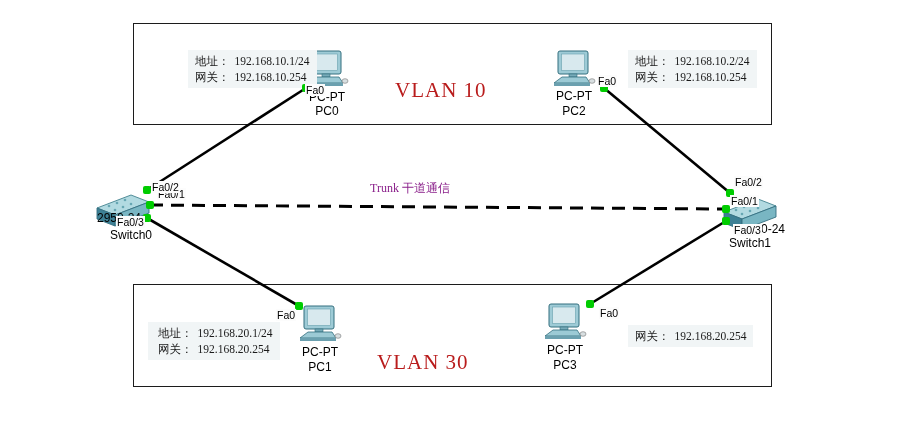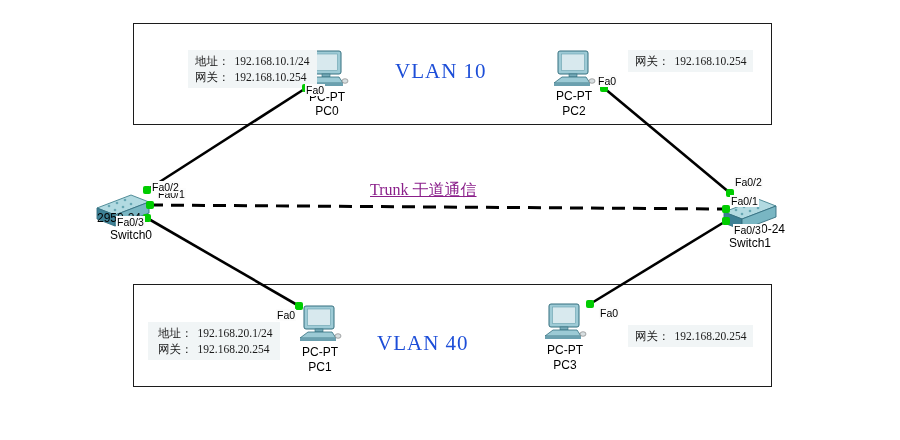--- a/index.html
+++ b/index.html
@@ -13,23 +13,23 @@
   .centered{text-align:center;}
   .plabel{position:absolute;font-size:10.5px;color:#000;background:#fcfcfc;padding:0 1px;
           z-index:4;white-space:nowrap;line-height:12px;}
   .plabel.behind{z-index:2;}
   .model{position:absolute;font-size:12px;color:#000;z-index:2;white-space:nowrap;}
   .addr{position:absolute;background:#f1f5f6;padding:3px 7px;z-index:2;
         font-family:"Liberation Serif","DejaVu Serif",serif;font-size:11.5px;color:#1a1a1a;
         line-height:16px;white-space:nowrap;}
   .addr .pfx{margin-right:5px;}
   .vlan-label{position:absolute;font-family:"Liberation Serif","DejaVu Serif",serif;
-        font-size:21px;color:#1d4ed8;letter-spacing:1px;z-index:2;white-space:nowrap;}
+        font-size:21px;color:#b91c1c;letter-spacing:1px;z-index:2;white-space:nowrap;margin-top:19px;}
   .trunk-label{position:absolute;font-family:"Liberation Serif","DejaVu Serif",serif;
-        font-size:16px;color:#8a1f8a;z-index:2;white-space:nowrap;text-decoration:underline;}
+        font-size:12px;color:#8a1f8a;z-index:2;white-space:nowrap;}
   .wm{position:absolute;font-size:30px;font-weight:bold;color:#8e1414;z-index:5;
       letter-spacing:0px;white-space:nowrap;}
 </style>
 </head>
 <body>
 
 <div class="canvas">
 
   <div class="vbox" style="left:133px;top:23px;width:637px;height:100px;"></div>
   <div class="vbox" style="left:133px;top:284px;width:637px;height:101px;"></div>
@@ -67,20 +67,21 @@
       <rect x="17" y="24" width="8" height="3" fill="#77abb9" stroke="#336f7e" stroke-width="0.6"></rect>
       <polygon points="10,27 34,27 38,33 2,33" fill="#9ccad5" stroke="#336f7e" stroke-width="0.8"></polygon>
       <polygon points="2,33 38,33 38,36 2,36" fill="#6ba0af"></polygon>
       <ellipse cx="40" cy="31" rx="3" ry="2.3" fill="#d8dfe1" stroke="#777" stroke-width="0.6"></ellipse>
     </svg>
   </div>
   <div class="devname centered" style="left:550px;top:89px;width:48px;">PC-PT</div>
   <div class="devname centered" style="left:550px;top:104px;width:48px;">PC2</div>
   <div class="plabel" style="left:597px;top:75px;">Fa0</div>
   <div class="addr" style="left:628px;top:50px;">
+    <div><span class="pfx">地址：</span><span>192.168.10.2/24</span></div>
     <div><span class="pfx">网关：</span><span>192.168.10.254</span></div>
   </div>
 
   <div class="icon-wrap" style="left:298px;top:305px;">
     <svg width="44" height="42" viewBox="0 0 44 42">
       <rect x="6" y="1" width="30" height="23" rx="2" fill="#9ecbd6" stroke="#336f7e"></rect>
       <rect x="9.5" y="4" width="23" height="16.5" fill="#d8e9ee" stroke="#66a0ae" stroke-width="0.6"></rect>
       <rect x="17" y="24" width="8" height="3" fill="#77abb9" stroke="#336f7e" stroke-width="0.6"></rect>
       <polygon points="10,27 34,27 38,33 2,33" fill="#9ccad5" stroke="#336f7e" stroke-width="0.8"></polygon>
       <polygon points="2,33 38,33 38,36 2,36" fill="#6ba0af"></polygon>
@@ -155,17 +156,17 @@
   <div class="dot" style="left:600px;top:84px;"></div>
   <div class="dot" style="left:726px;top:189px;"></div>
   <div class="dot" style="left:146px;top:201px;"></div>
   <div class="dot" style="left:722px;top:205px;"></div>
   <div class="dot" style="left:143px;top:214px;"></div>
   <div class="dot" style="left:295px;top:302px;"></div>
   <div class="dot" style="left:722px;top:217px;"></div>
   <div class="dot" style="left:586px;top:300px;"></div>
 
   <div class="vlan-label" style="left:395px;top:59px;">VLAN 10</div>
-  <div class="vlan-label" style="left:377px;top:331px;">VLAN 40</div>
+  <div class="vlan-label" style="left:377px;top:331px;">VLAN 30</div>
   <div class="trunk-label" style="left:370px;top:180px;">Trunk 干道通信</div>
 
 
 </div>
 
 </body></html>

